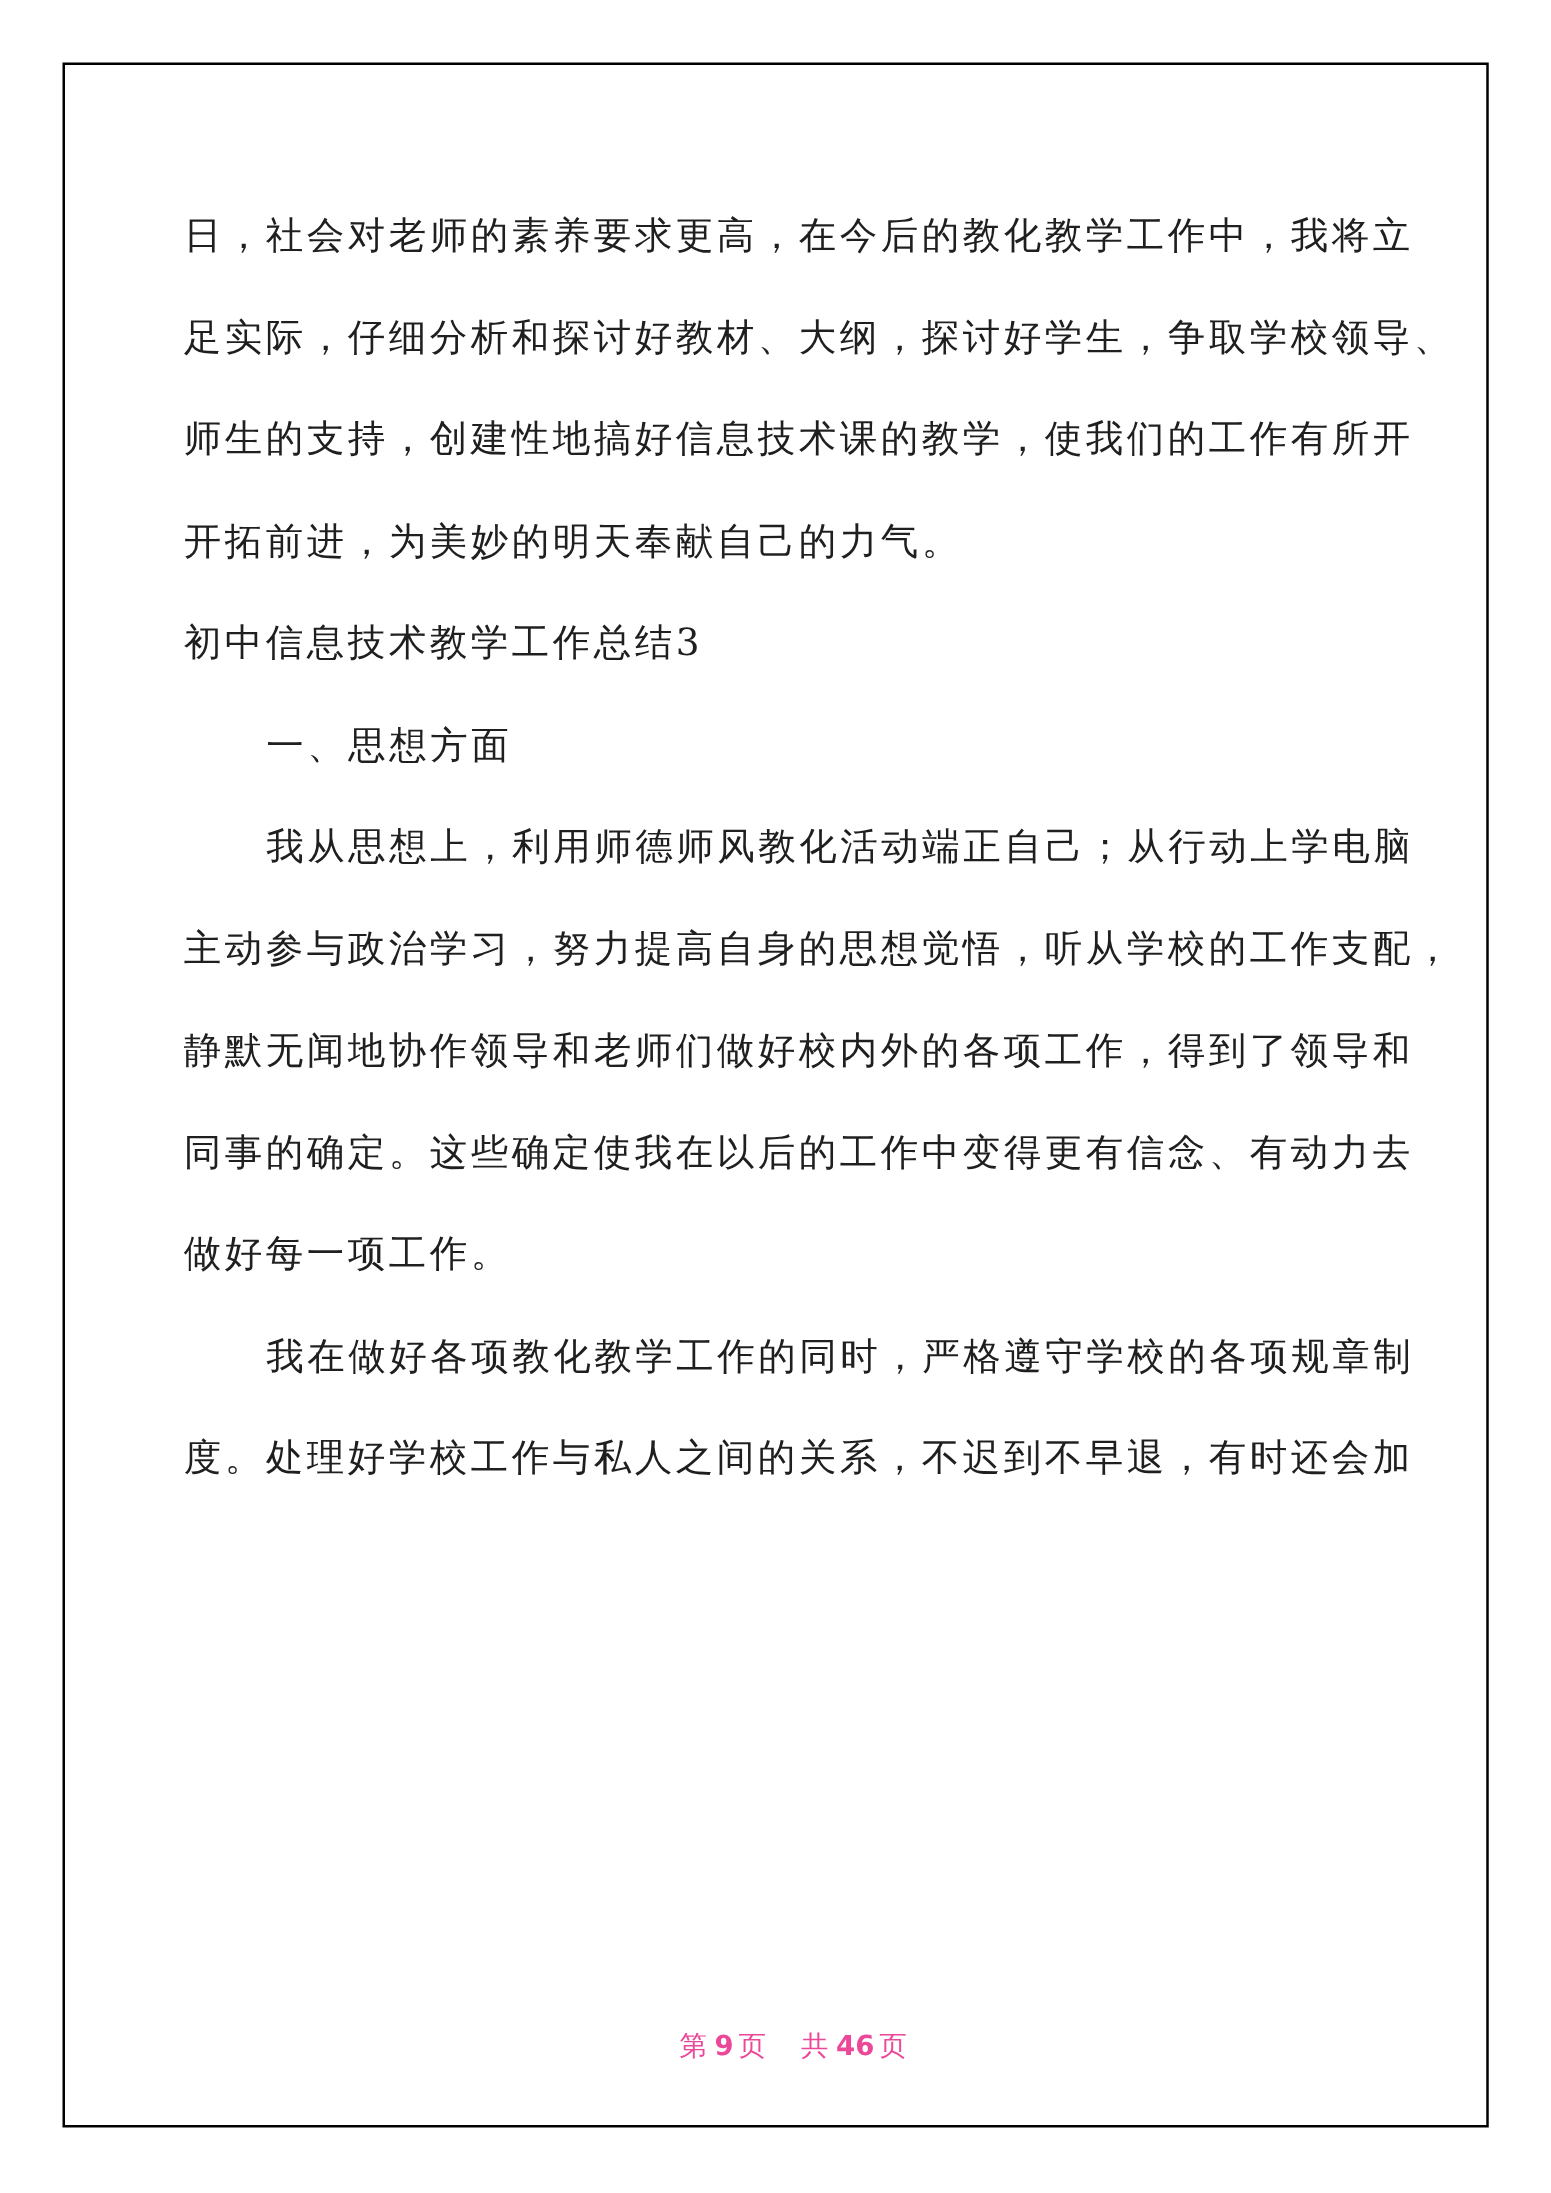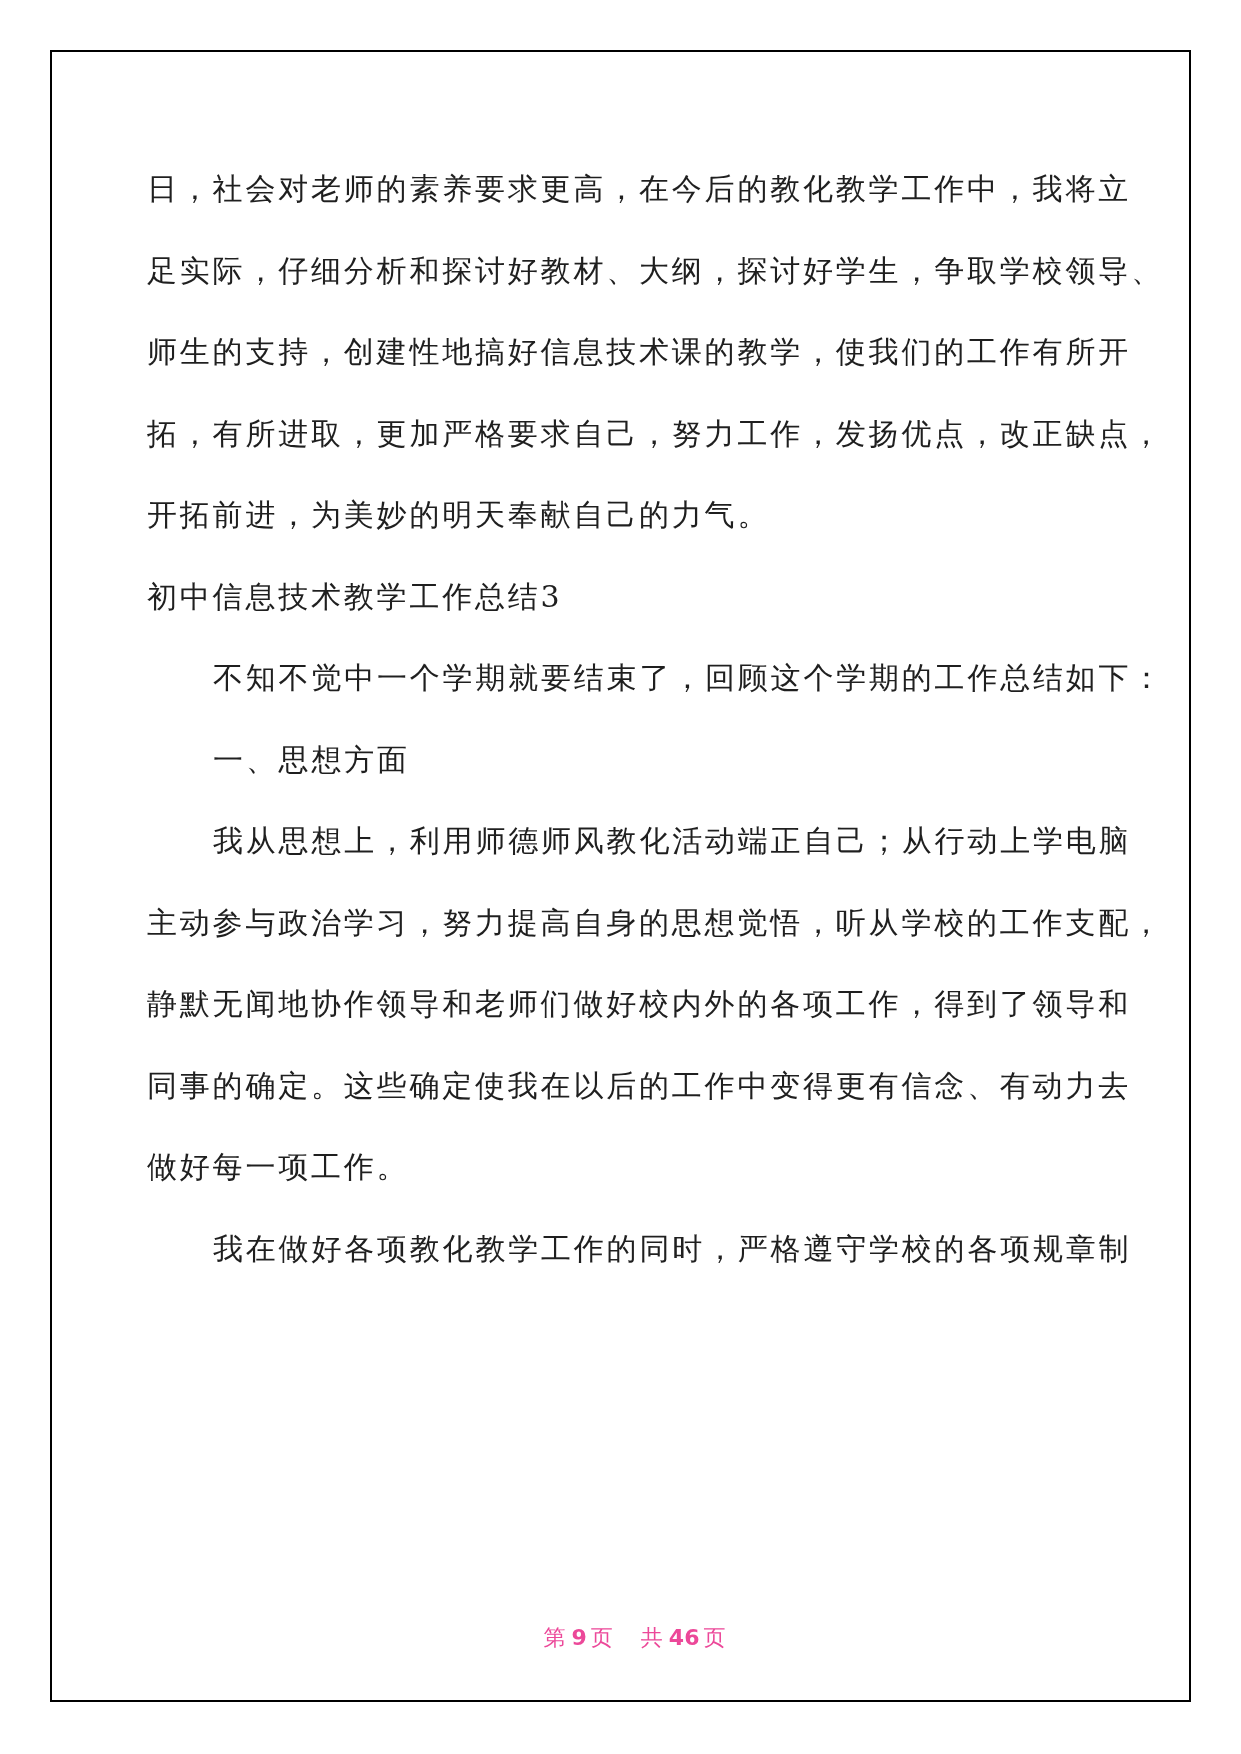--- a/index.html
+++ b/index.html
@@ -78,30 +78,24 @@
       <div class="line">
       <span>日，社会对老师的素养要求更高，在今后的教化教学工作中，我将立</span>
     </div>
       <div class="line">
       <span>足实际，仔细分析和探讨好教材、大纲，探讨好学生，争取学校领导、</span>
     </div>
       <div class="line">
       <span>师生的支持，创建性地搞好信息技术课的教学，使我们的工作有所开</span>
     </div>
       <div class="line">
-      <span>拓，有所进取，更加严格要求自己，努力工作，发扬优点，改正缺点，</span>
-    </div>
-      <div class="line">
       <span>开拓前进，为美妙的明天奉献自己的力气。</span>
     </div>
       <div class="line heading">
       <span>初中信息技术教学工作总结3</span>
-    </div>
-      <div class="line indent">
-      <span>不知不觉中一个学期就要结束了，回顾这个学期的工作总结如下：</span>
     </div>
       <div class="line indent">
       <span>一、思想方面</span>
     </div>
       <div class="line indent">
       <span>我从思想上，利用师德师风教化活动端正自己；从行动上学电脑</span>
     </div>
       <div class="line">
       <span>主动参与政治学习，努力提高自身的思想觉悟，听从学校的工作支配，</span>
     </div>
@@ -110,19 +104,22 @@
     </div>
       <div class="line">
       <span>同事的确定。这些确定使我在以后的工作中变得更有信念、有动力去</span>
     </div>
       <div class="line">
       <span>做好每一项工作。</span>
     </div>
       <div class="line indent">
       <span>我在做好各项教化教学工作的同时，严格遵守学校的各项规章制</span>
     </div>
+      <div class="line">
+      <span>度。处理好学校工作与私人之间的关系，不迟到不早退，有时还会加</span>
+    </div>
     </div>
 
   <div class="footer">
     <span>第</span><span class="num">9</span><span>页</span><span class="gap"></span><span>共</span><span class="num">46</span><span>页</span>
   </div>
 
 </div>
 
 </body></html>

